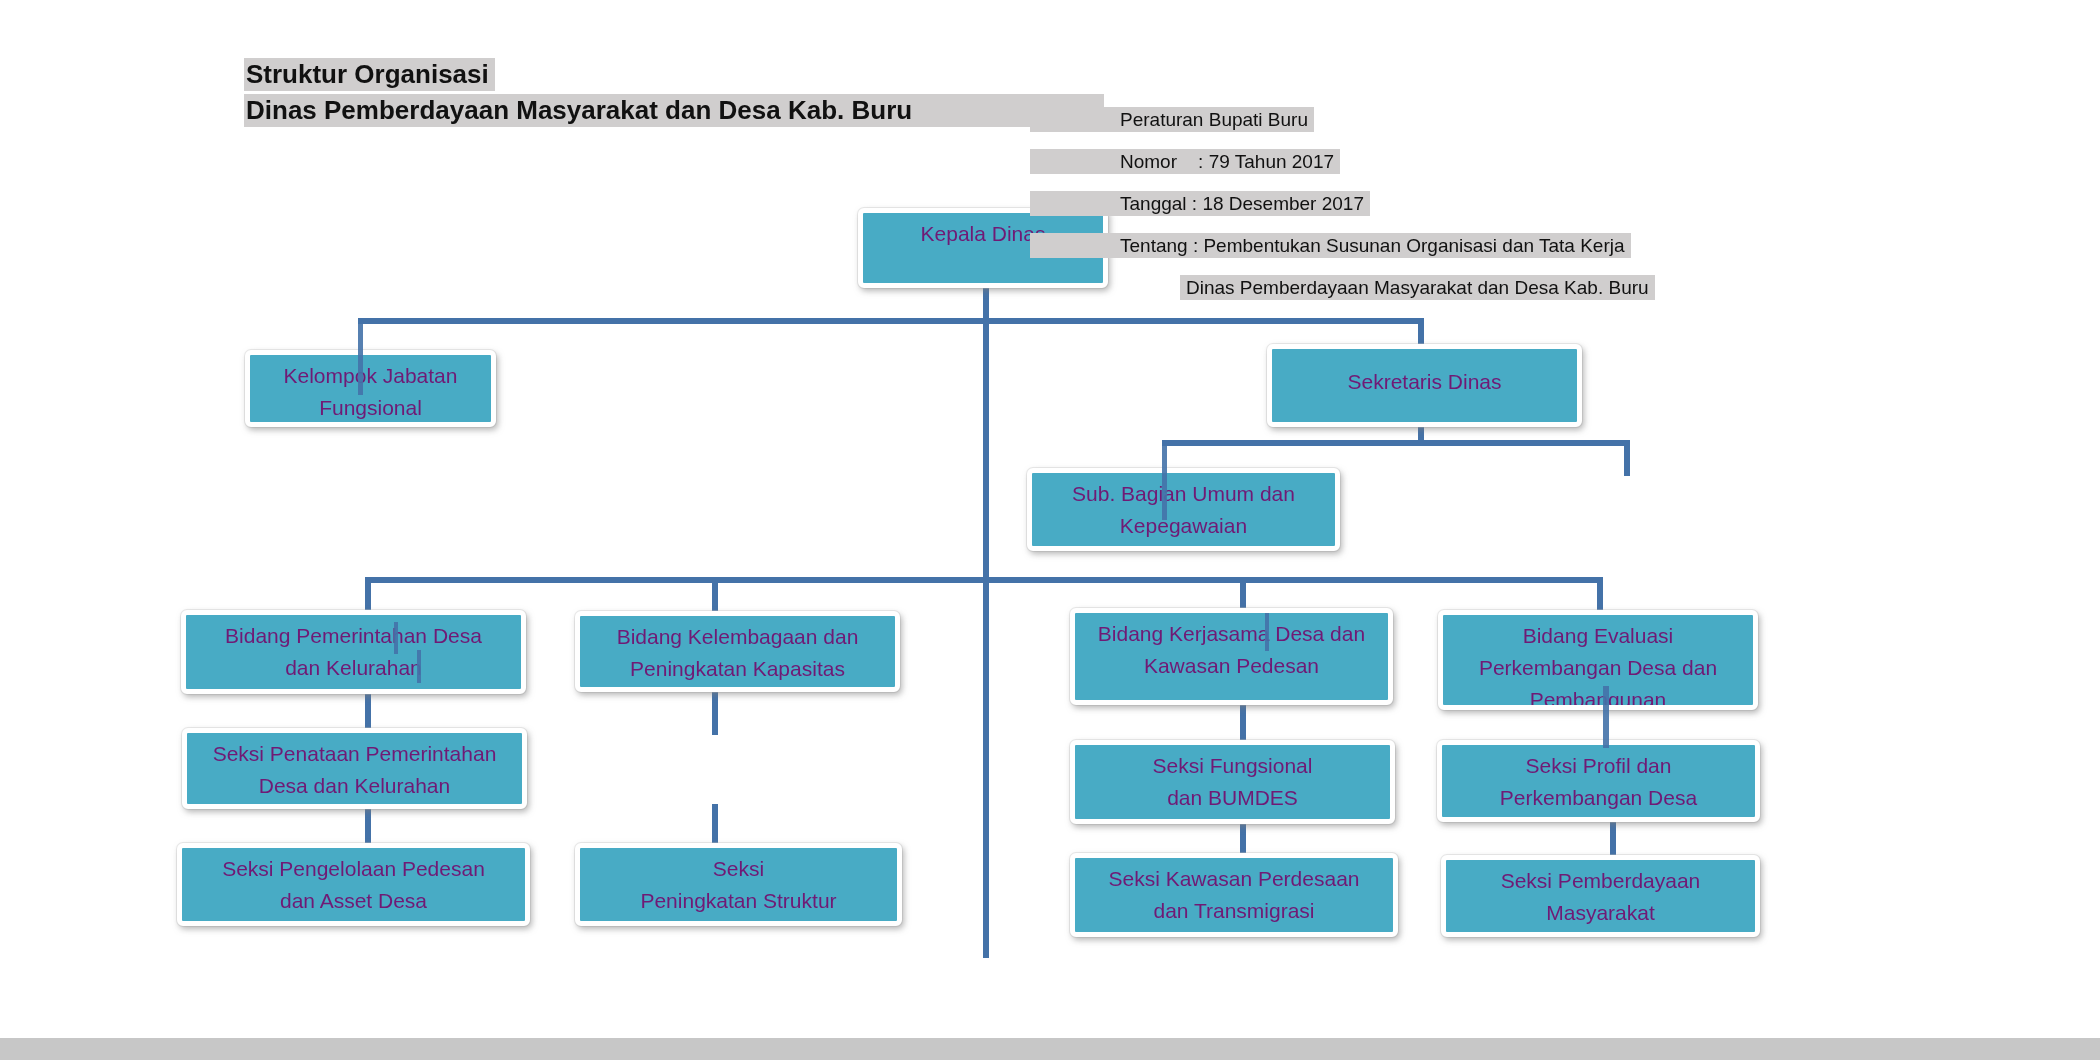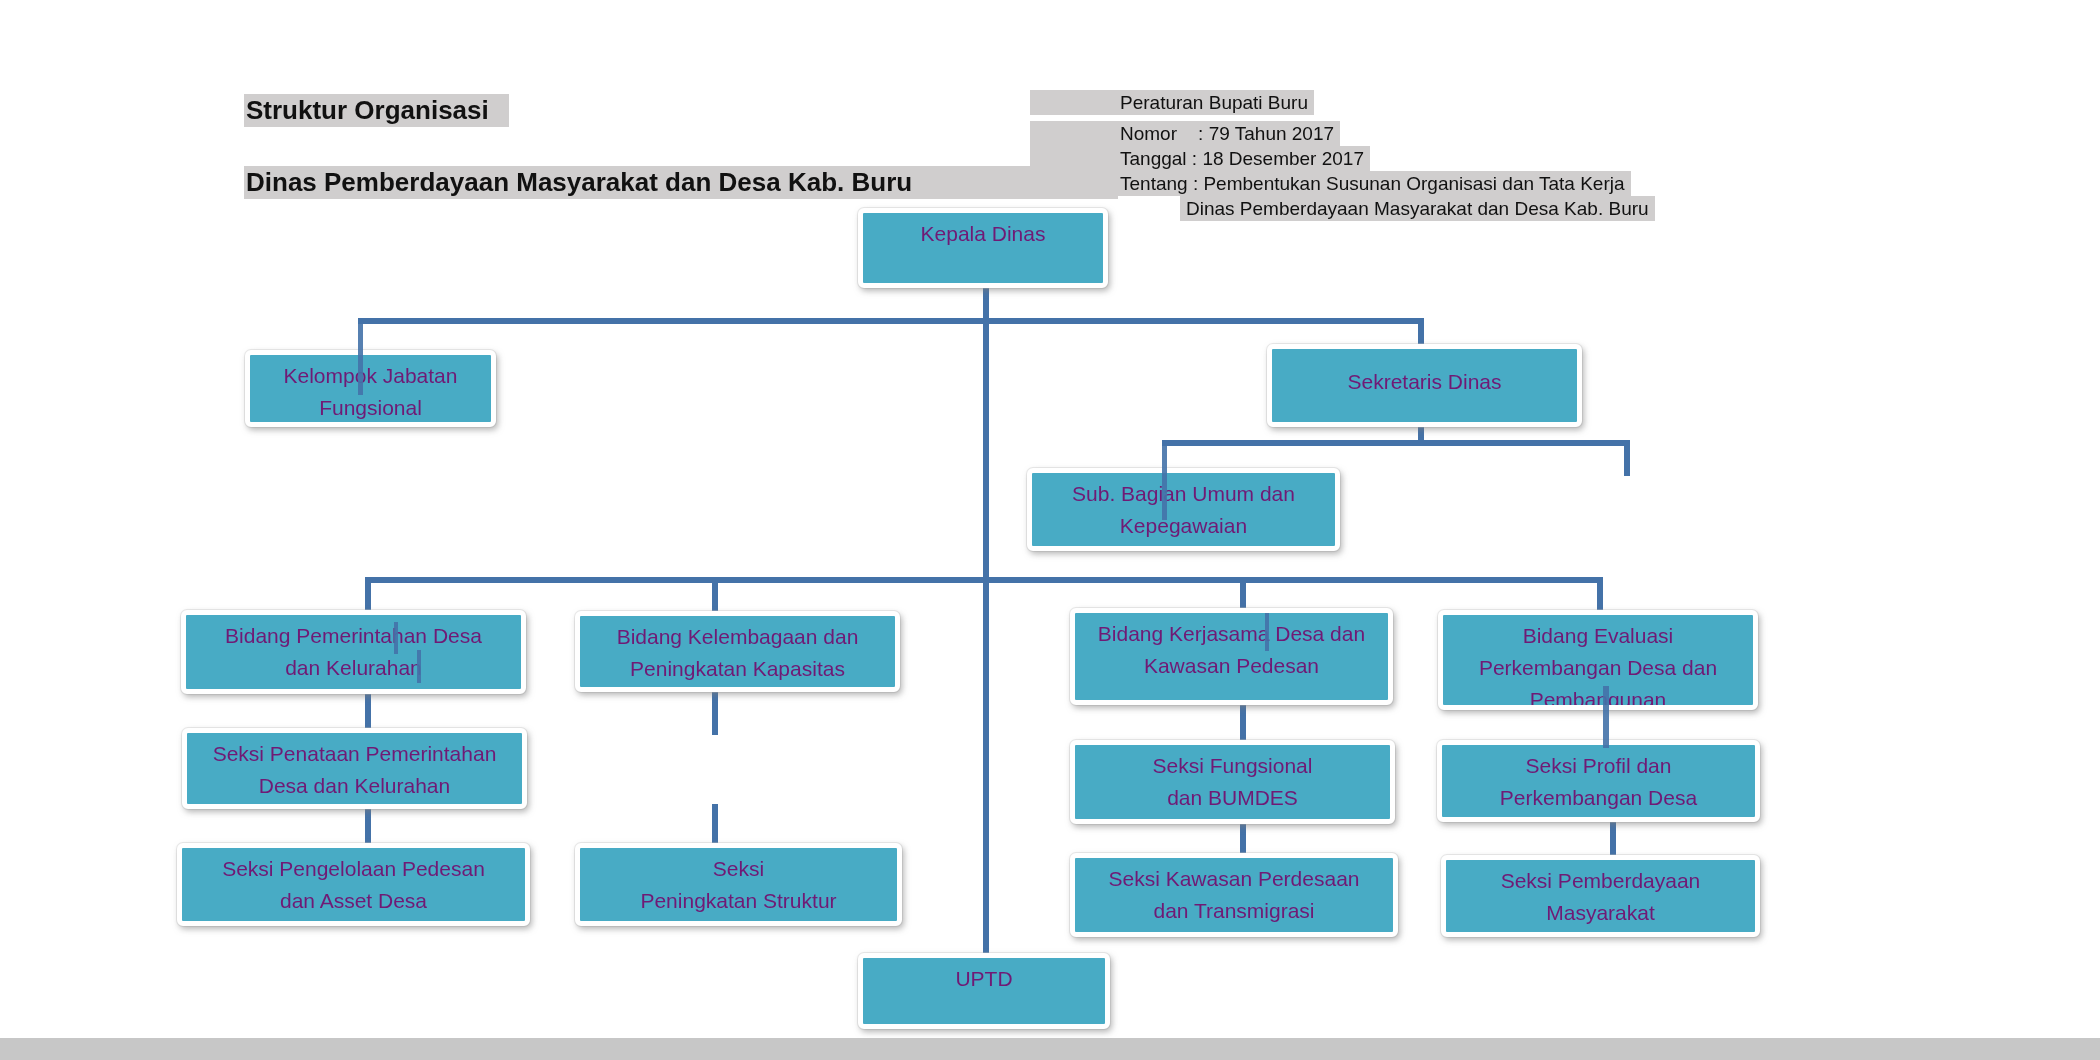--- a/index.html
+++ b/index.html
@@ -2,26 +2,26 @@
 <html><head>
 <meta charset="utf-8">
 <style>
   html,body{margin:0;padding:0;background:#ffffff;}
   .stage{position:relative;width:2100px;height:1060px;background:#ffffff;overflow:hidden;
          font-family:"Liberation Sans", sans-serif;}
   
   .title-block{position:absolute;left:244px;top:58px;z-index:4;}
   .title-line{display:block;font-weight:bold;font-size:26px;line-height:30px;color:#111;
               white-space:pre;margin-bottom:3px;}
-  .title-line .hl{background:var(--highlight);padding:1px 20px 2px 2px;display:inline-block;margin-top:36px;}
+  .title-line .hl{background:var(--highlight);padding:1px 6px 2px 2px;display:inline-block;}
   .title-line2 .hl{width:852px;}
   .reg-block{position:absolute;left:1030px;top:90px;z-index:4;font-size:19px;color:#111;}
   .reg-line{display:inline-block;background:var(--highlight);white-space:pre;
             line-height:23px;padding:1px 6px 1px 90px;margin-bottom:2px;}
-  .reg-row{height:25px;}
+  .reg-row{height:25px;margin-top:17px;}
   .reg-row1{margin-bottom:6px;}
   .reg-line5{padding-left:6px;margin-left:150px;}
   
   .node{position:absolute;box-sizing:border-box;background:var(--node-fill);
         border:5px solid #ffffff;border-radius:6px;
         box-shadow:2px 3px 6px rgba(120,120,120,0.55), 0 0 0 1px rgba(200,200,200,0.35);
         color:#701a75;font-size:21px;line-height:32px;text-align:center;
         white-space:pre-line;overflow:hidden;padding-top:5px;z-index:2;}
   .v-pad{padding-top:17px;}
   .n-kepala        {left:858px; top:208px; width:250px; height:80px;}
@@ -118,16 +118,15 @@
   <div class="node n-sprofil">Seksi Profil dan
 Perkembangan Desa</div>
   <div class="node n-spengelolaan">Seksi Pengelolaan Pedesan
 dan Asset Desa</div>
   <div class="node n-speningkatan">Seksi
 Peningkatan Struktur</div>
   <div class="node n-skawasan">Seksi Kawasan Perdesaan
 dan Transmigrasi</div>
   <div class="node n-spemberdayaan">Seksi Pemberdayaan
 Masyarakat</div>
-  <div class="node n-uptd">UPTD</div>
 
   <div class="edge-bottom"></div>
 </div>
 
 </body></html>

